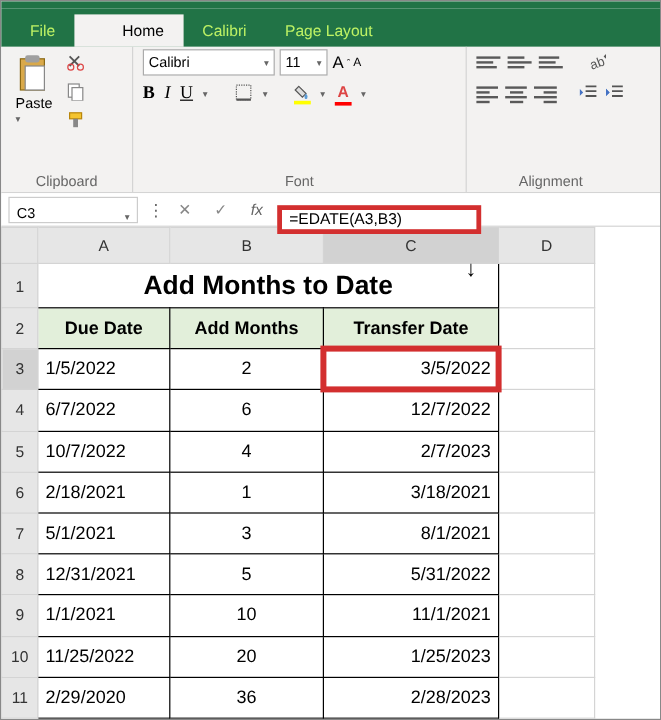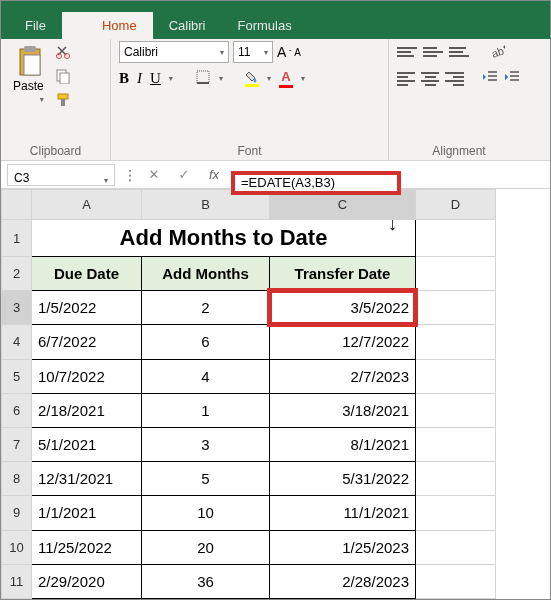--- a/index.html
+++ b/index.html
@@ -3,31 +3,31 @@
 <meta charset="utf-8">
 <style>
   * { box-sizing: border-box; margin: 0; padding: 0; }
   body { font-family: 'Segoe UI', sans-serif; background: #fff; font-size: 13px; width: 551px; height: 600px; overflow: hidden; border: 1px solid #888; }
   
   
   .titlebar { background: #217346; height: 6px; }
   
   
   .ribbon-tabs { background: #217346; display: flex; align-items: flex-end; height: 32px; padding-left: 8px; }
-  .ribbon-tab { color: #e5e5e5; padding: 6px 16px; font-size: 13px; cursor: pointer; }
-  .ribbon-tab.active { background: #f3f2f1; color: #c2410c; padding-left: 40px; }
+  .ribbon-tab { color: #bef264; padding: 6px 16px; font-size: 13px; cursor: pointer; }
+  .ribbon-tab.active { background: #f3f2f1; color: #000000; padding-left: 40px; }
   
   
   .ribbon { background: #f3f2f1; border-bottom: 1px solid #d4d4d4; height: 122px; display: flex; }
   .ribbon-group { border-right: 1px solid #d4d4d4; padding: 2px 8px 2px; display: flex; flex-direction: column; justify-content: space-between; }
   .ribbon-group-label { text-align: center; font-size: 12px; color: #666; padding-top: 2px; }
   
   
   .clipboard-main { display: flex; gap: 6px; }
-  .paste-btn { display: flex; flex-direction: column; align-items: flex-end; gap: 2px; padding: 4px; }
+  .paste-btn { display: flex; flex-direction: column; align-items: flex-start; gap: 2px; padding: 4px; }
   .paste-icon { width: 28px; height: 32px; }
   .clip-side { display: flex; flex-direction: column; gap: 6px; padding-top: 2px; }
   .small-icon { width: 18px; height: 18px; display: inline-flex; align-items: center; justify-content: center; }
   
   
   .font-controls { display: flex; flex-direction: column; gap: 6px; }
   .font-row1 { display: flex; gap: 4px; align-items: center; }
   .font-name { width: 110px; height: 22px; border: 1px solid #ababab; background: #fff; font-size: 12px; padding: 0 4px; display: flex; align-items: center; justify-content: space-between; }
   .font-size { width: 40px; height: 22px; border: 1px solid #ababab; background: #fff; font-size: 12px; padding: 0 4px; display: flex; align-items: center; justify-content: space-between; }
   .dd-arrow { font-size: 8px; color: #666; }
@@ -84,21 +84,21 @@
 </style>
 </head>
 <body>
 
 <div class="titlebar"></div>
 
 <div class="ribbon-tabs">
   <div class="ribbon-tab">File</div>
   <div class="ribbon-tab active">Home</div>
   <div class="ribbon-tab">Calibri</div>
-  <div class="ribbon-tab">Formulas</div>
+  <div class="ribbon-tab">Page Layout</div>
 </div>
 
 <div class="ribbon">
 
   <div class="ribbon-group" style="width:110px">
     <div class="clipboard-main">
       <div class="paste-btn">
         <svg class="paste-icon" viewBox="0 0 28 32">
             <rect x="4" y="4" width="20" height="26" fill="#d9a94a" stroke="#8b6914"></rect>
             <rect x="8" y="1" width="12" height="6" rx="2" fill="#a0a0a0"></rect>

